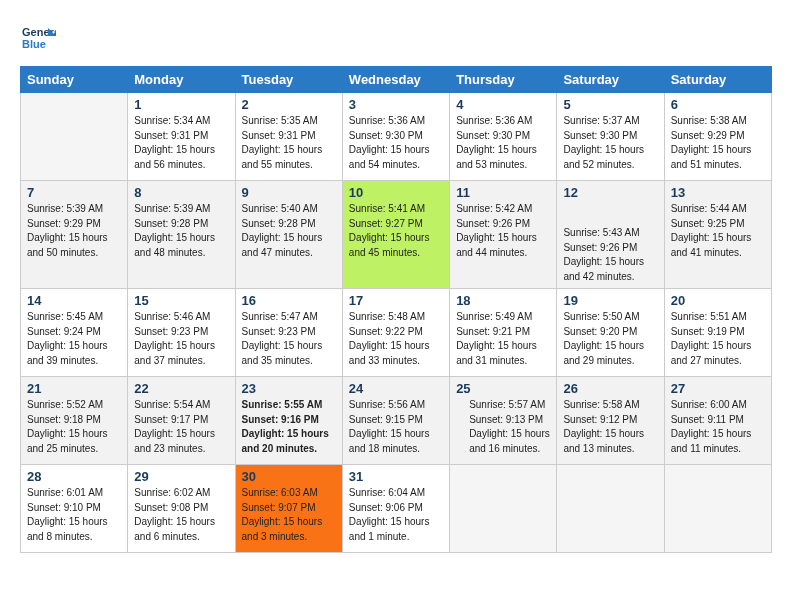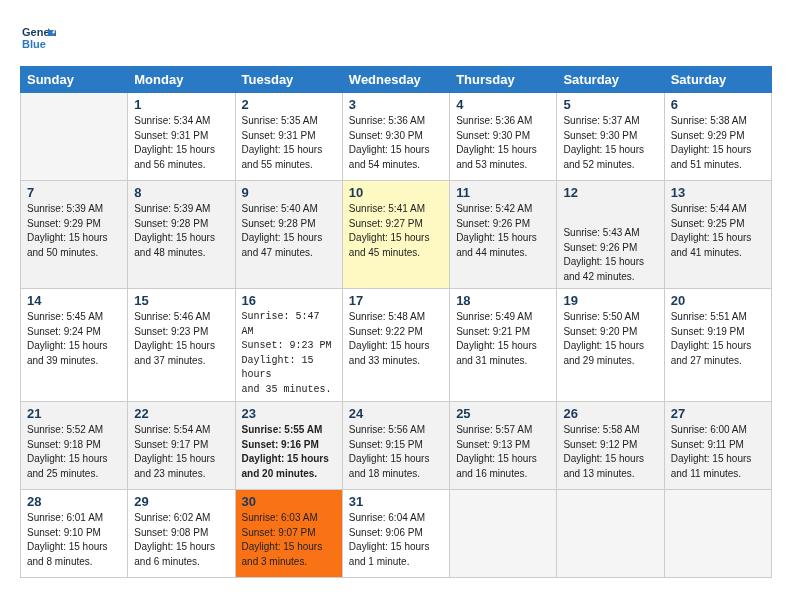--- a/index.html
+++ b/index.html
@@ -173,21 +173,21 @@
 Daylight: 15 hours
 and 48 minutes.</div>
         </td>
         <td style="background: rgb(242, 242, 242);">
           <span class="day-num">9</span>
           <div class="cell-text" style="white-space: pre-line;">Sunrise: 5:40 AM
 Sunset: 9:28 PM
 Daylight: 15 hours
 and 47 minutes.</div>
         </td>
-        <td style="background: #fef9c3;">
+        <td style="background: #bef264;">
           <span class="day-num">10</span>
           <div class="cell-text" style="white-space: pre-line;">Sunrise: 5:41 AM
 Sunset: 9:27 PM
 Daylight: 15 hours
 and 45 minutes.</div>
         </td>
         <td style="background: rgb(242, 242, 242);">
           <span class="day-num">11</span>
           <div class="cell-text" style="white-space: pre-line;">Sunrise: 5:42 AM
 Sunset: 9:26 PM
@@ -219,21 +219,21 @@
         </td>
         <td style="background: rgb(255, 255, 255);">
           <span class="day-num">15</span>
           <div class="cell-text" style="white-space: pre-line;">Sunrise: 5:46 AM
 Sunset: 9:23 PM
 Daylight: 15 hours
 and 37 minutes.</div>
         </td>
         <td style="background: rgb(255, 255, 255);">
           <span class="day-num">16</span>
-          <div class="cell-text" style="white-space: pre-line; font-family: Liberation Mono, monospace;">Sunrise: 5:47 AM
+          <div class="cell-text" style="white-space: pre-line;">Sunrise: 5:47 AM
 Sunset: 9:23 PM
 Daylight: 15 hours
 and 35 minutes.</div>
         </td>
         <td style="background: rgb(255, 255, 255); padding-left: 6px;">
           <span class="day-num">17</span>
           <div class="cell-text" style="white-space: pre-line;">Sunrise: 5:48 AM
 Sunset: 9:22 PM
 Daylight: 15 hours
 and 33 minutes.</div>
@@ -284,21 +284,21 @@
         </td>
         <td style="background: rgb(242, 242, 242);">
           <span class="day-num">24</span>
           <div class="cell-text" style="white-space: pre-line;">Sunrise: 5:56 AM
 Sunset: 9:15 PM
 Daylight: 15 hours
 and 18 minutes.</div>
         </td>
         <td style="background: rgb(242, 242, 242);">
           <span class="day-num">25</span>
-          <div class="cell-text" style="white-space: pre-line;">Sunrise: 5:57 AM
+          <div class="cell-text" style="white-space: pre-line; margin-left: 13px;">Sunrise: 5:57 AM
 Sunset: 9:13 PM
 Daylight: 15 hours
 and 16 minutes.</div>
         </td>
         <td style="background: rgb(242, 242, 242);">
           <span class="day-num">26</span>
           <div class="cell-text" style="white-space: pre-line;">Sunrise: 5:58 AM
 Sunset: 9:12 PM
 Daylight: 15 hours
 and 13 minutes.</div>

